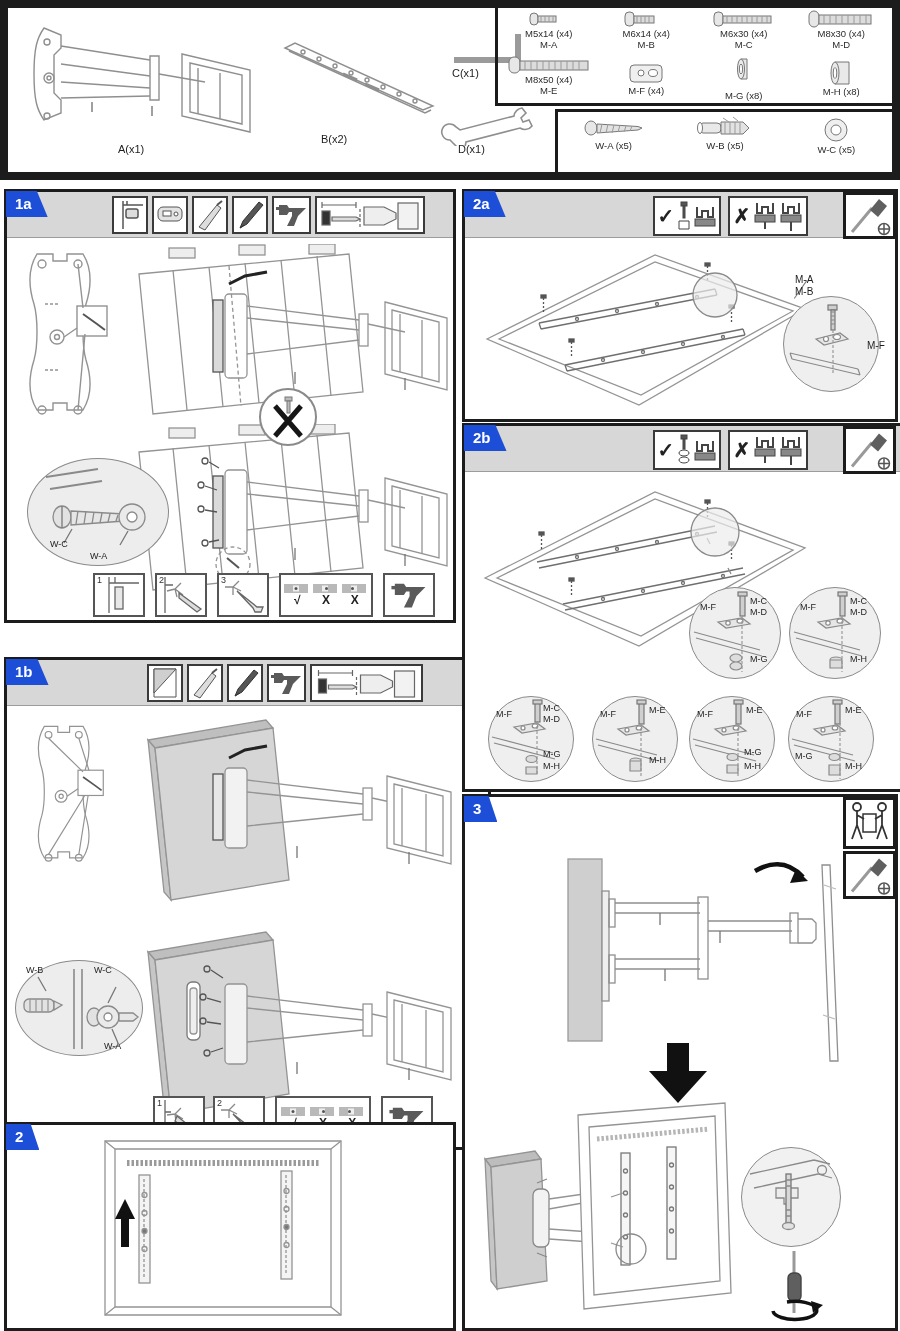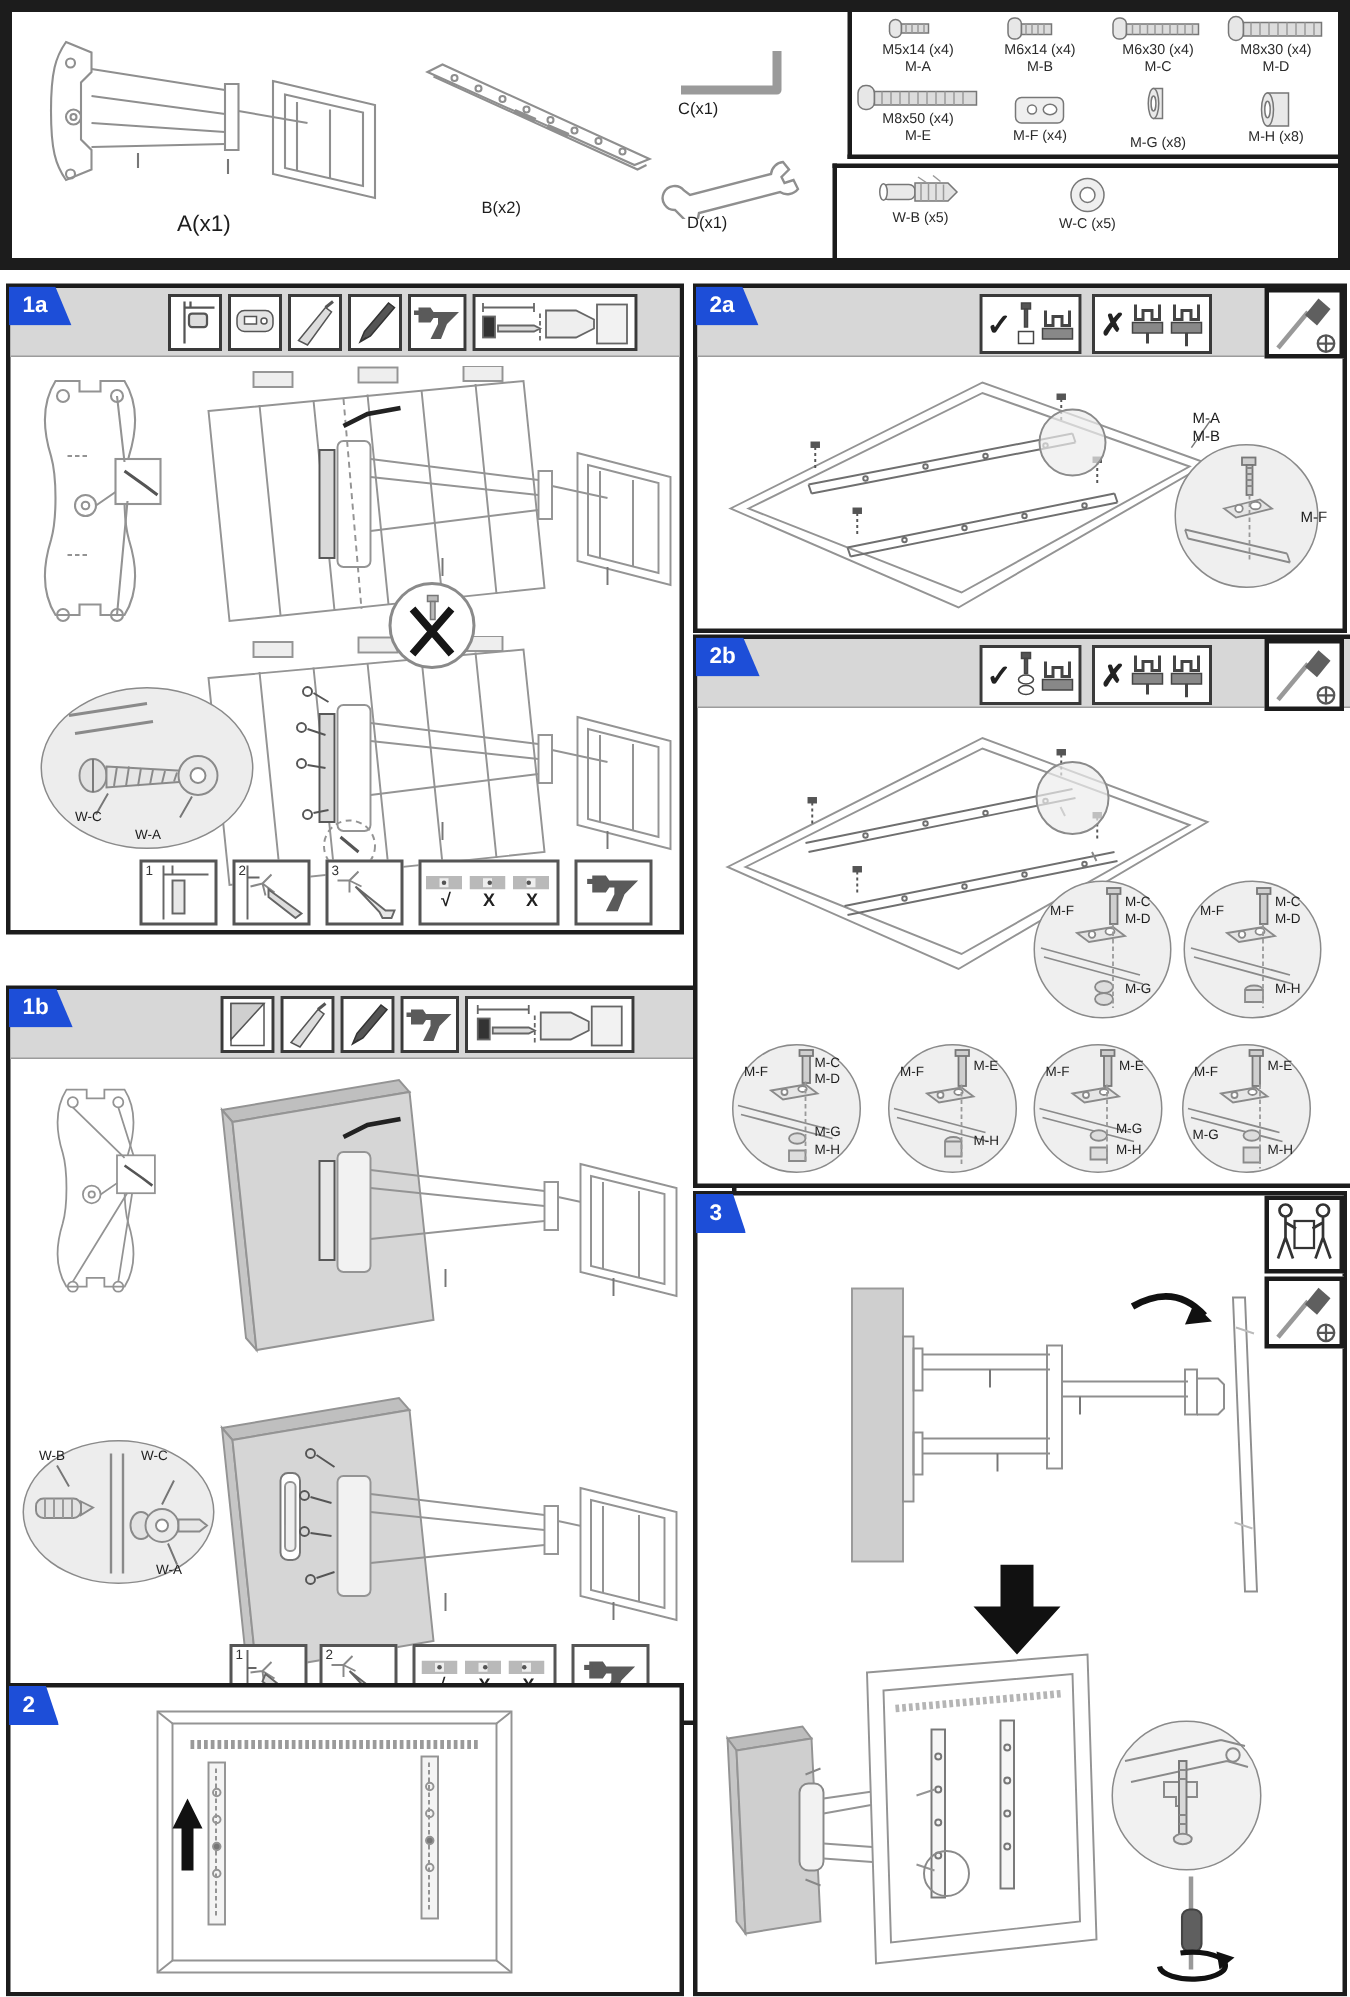--- a/index.html
+++ b/index.html
@@ -40,21 +40,21 @@
           <circle cx="27" cy="60" r="2"></circle>
         <path d="M39,28 L128,42 M39,46 L128,58 M39,64 L128,70 M39,80 L128,78"></path>
         <path d="M128,38 h9 v44 h-9 z"></path>
         <path d="M137,56 L183,64"></path>
         <path d="M160,36 L228,52 L228,114 L160,98 z"></path>
         <path d="M168,45 L220,57 L220,106 L168,94 z"></path>
         <path d="M176,50 L176,96 M198,55 L198,101"></path>
         <path d="M70,84 v10 m60,-6 v10" stroke="#777"></path>
       </g>
     </svg>
-    <div class="lbl" style="left:110px;top:136px;font-size:15px">A(x1)</div>
+    <div class="lbl" style="left:110px;top:136px;font-size:11px">A(x1)</div>
 
     <svg class="abs" style="left:265px;top:22px" width="172" height="100" viewBox="0 0 172 100">
       <g fill="none" stroke="#8f8f8f" stroke-width="1.4">
         <path d="M12,18 L150,80 L160,76 L22,13 z"></path>
         <path d="M16,21 L152,83 L158,80"></path>
         <circle cx="30" cy="22" r="2"></circle>
           <circle cx="46" cy="29" r="2"></circle>
           <circle cx="62" cy="36" r="2"></circle>
         <circle cx="78" cy="43" r="2"></circle>
           <circle cx="94" cy="50" r="2"></circle>
@@ -69,21 +69,21 @@
     <svg class="abs" style="left:438px;top:18px" width="90" height="42" viewBox="0 0 90 42">
       <path d="M8,34 H72 V8" fill="none" stroke="#9a9a9a" stroke-width="6" stroke-linejoin="round"></path>
     </svg>
     <div class="lbl" style="left:444px;top:60px;font-size:11px">C(x1)</div>
 
     <svg class="abs" style="left:428px;top:98px" width="100" height="40" viewBox="0 0 100 40">
       <path d="M14,34 a8,8 0 1 1 6,-13 l4,3 54,-14 a9,9 0 0 1 8,-8 l4,5 -5,5 2,4 6,-2 3,6 a9,9 0 0 1 -12,2 l-54,14 -1,5 a8,8 0 0 1 -5,3 z" fill="none" stroke="#8f8f8f" stroke-width="1.6"></path>
     </svg>
     <div class="lbl" style="left:450px;top:136px;font-size:11px">D(x1)</div>
 
-    <div class="abs" style="right:0;top:0;width:327px;height:98px;border-left:3px solid #1b1b1b;border-bottom:3px solid #1b1b1b;display:grid;grid-template-columns:repeat(4,1fr);grid-template-rows:1fr 1fr;padding:2px">
+    <div class="abs" style="right:0;top:0;width:397px;height:98px;border-left:3px solid #1b1b1b;border-bottom:3px solid #1b1b1b;display:grid;grid-template-columns:repeat(4,1fr);grid-template-rows:1fr 1fr;padding:2px">
       <div class="hwcell">
         <svg width="46" height="18" viewBox="0 0 46 18">
             <g stroke="#777" fill="#e7e7e7">
               <rect x="4" y="3" width="8" height="12" rx="4"></rect>
               <rect x="12" y="6" width="18" height="6" fill="#dcdcdc"></rect>
               <path d="M15,6 v6 M19,6 v6 M23,6 v6 M27,6 v6" fill="none" stroke="#9a9a9a"></path>
             </g>
           </svg>
         <div class="hwtxt">M5x14 (x4)</div>
         <div class="hwtxt">M-A</div>
@@ -158,20 +158,30 @@
               <path d="M8,2 h14 v22 h-14 z"></path>
               <ellipse cx="8" cy="13" rx="4" ry="11"></ellipse>
               <ellipse cx="8" cy="13" rx="1.8" ry="5.5" fill="#fff"></ellipse>
             </g>
           </svg>
         <div class="hwtxt">M-H (x8)</div>
       </div>
     </div>
 
     <div class="abs" style="right:0;top:101px;width:337px;height:63px;border-left:3px solid #1b1b1b;border-top:3px solid #1b1b1b;display:grid;grid-template-columns:repeat(3,1fr);padding-top:4px">
+      <div class="hwcell">
+        <svg width="64" height="24" viewBox="0 0 64 24">
+            <g stroke="#777" fill="#e7e7e7">
+              <ellipse cx="9" cy="12" rx="6" ry="7"></ellipse>
+              <path d="M15,8 L56,10.5 L60,12 L56,14 L15,17 z" fill="#e2e2e2"></path>
+              <path d="M20,8 l-2,9 M26,8 l-2,9 M32,9 l-2,8 M38,9 l-2,7 M44,10 l-2,6 M50,10 l-2,5" fill="none" stroke="#9a9a9a"></path>
+            </g>
+          </svg>
+        <div class="hwtxt">W-A (x5)</div>
+      </div>
       <div class="hwcell">
         <svg width="64" height="24" viewBox="0 0 64 24">
             <g stroke="#777" fill="#e9e9e9">
               <rect x="6" y="7" width="22" height="10" rx="4"></rect>
               <ellipse cx="7" cy="12" rx="2.5" ry="5.5" fill="#fff"></ellipse>
               <path d="M28,6 h22 l6,6 -6,6 h-22 z" fill="#e2e2e2"></path>
               <path d="M32,6 v12 M37,6 v12 M42,6 v12 M47,7 v11" fill="none" stroke="#9a9a9a"></path>
               <path d="M30,2 l6,4 m4,-5 l5,4" fill="none" stroke="#9a9a9a"></path>
             </g>
           </svg>

